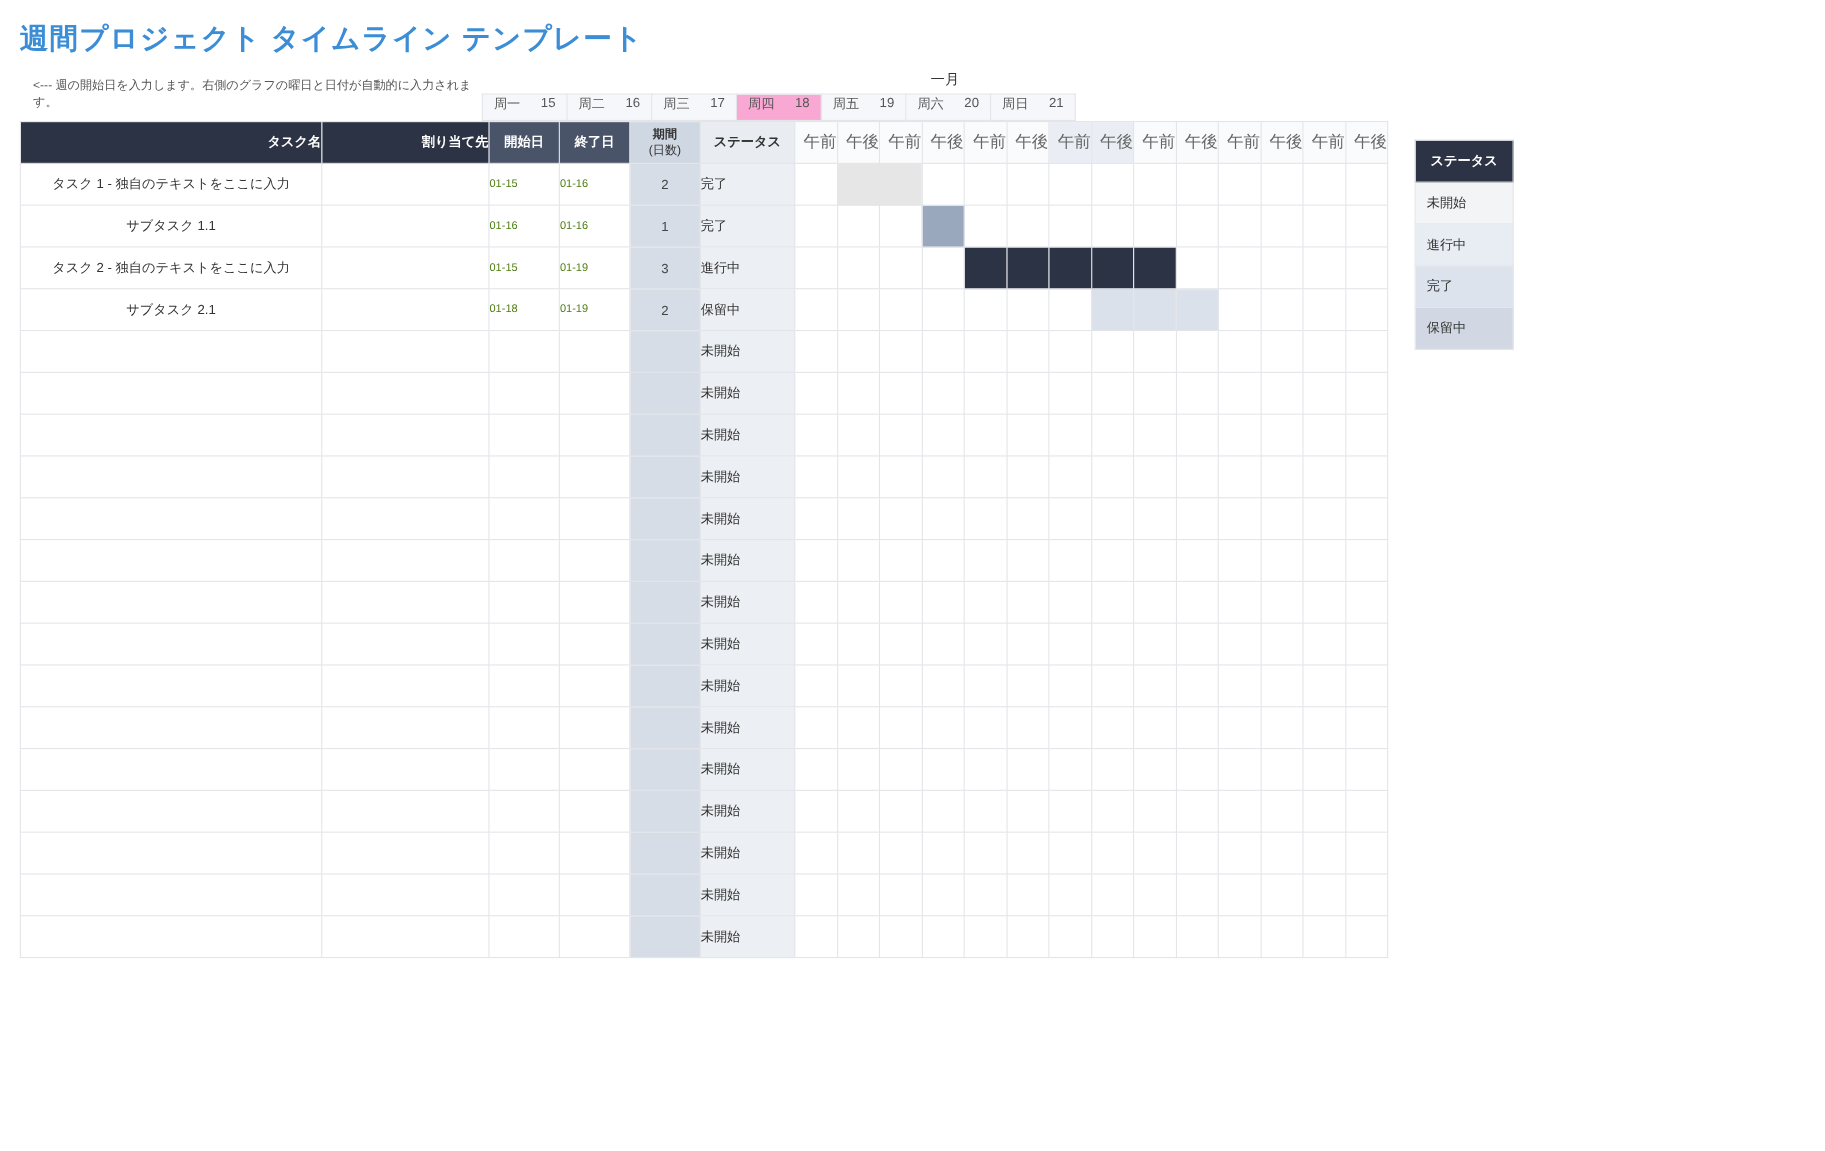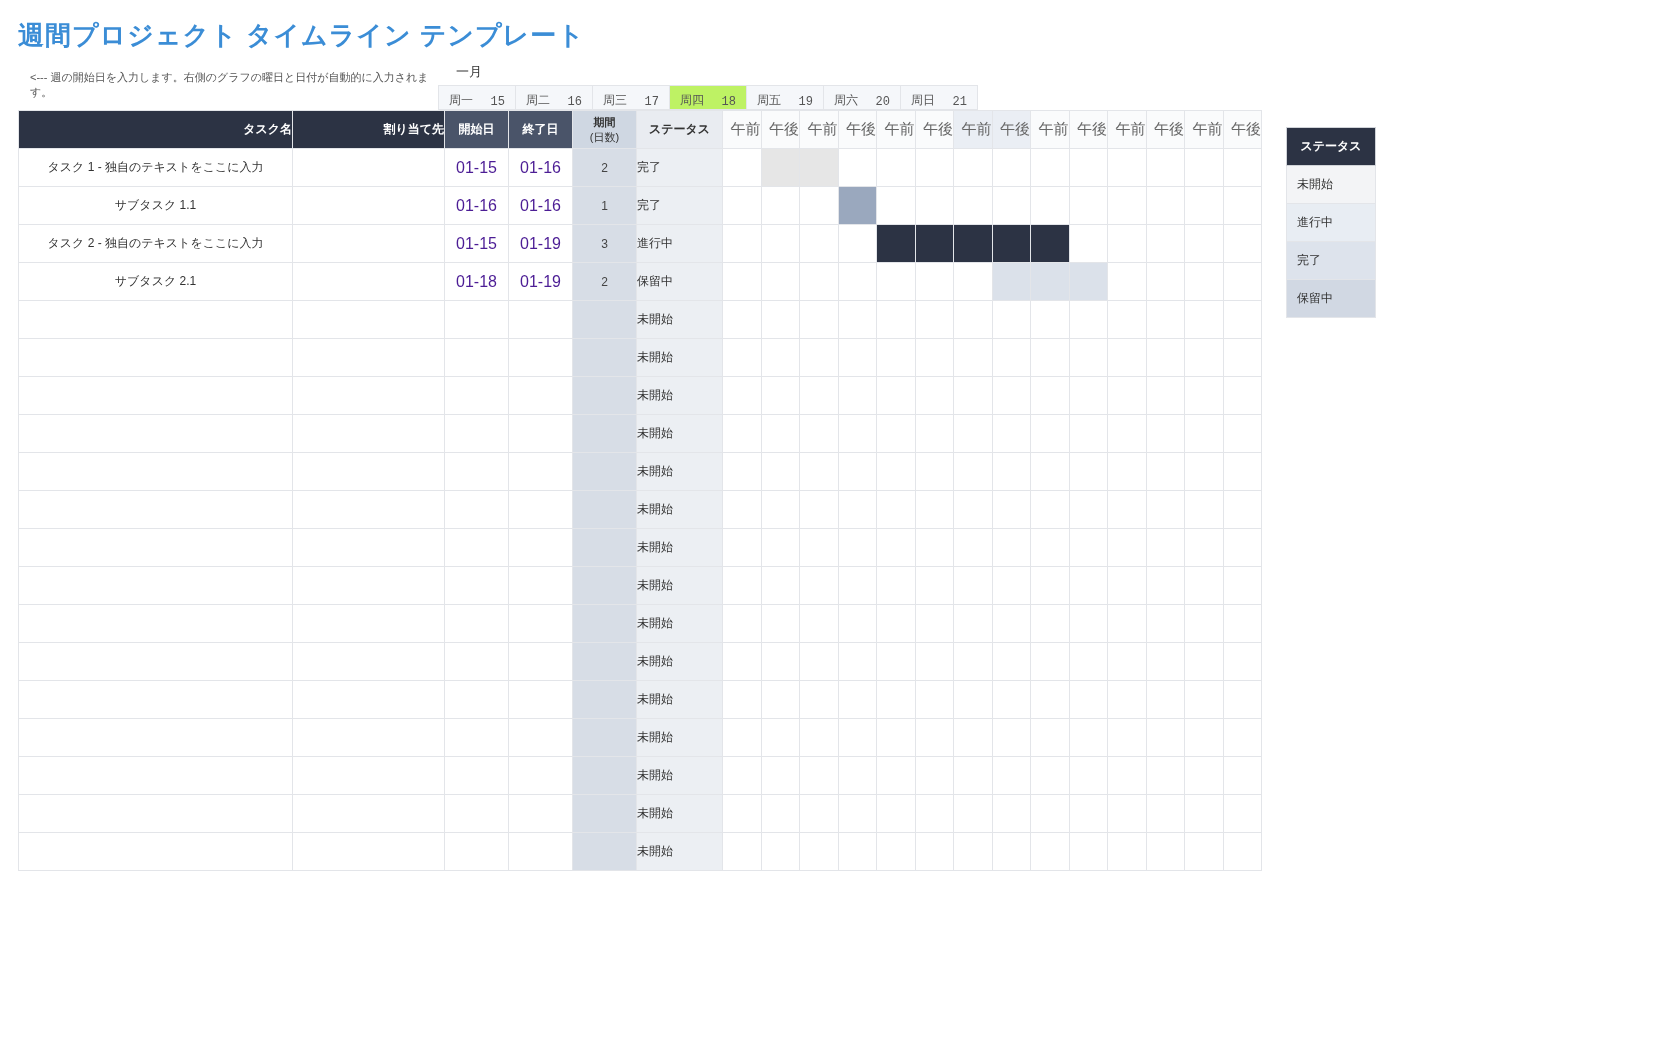--- a/index.html
+++ b/index.html
@@ -44,20 +44,21 @@
     flex: 0 0 420px;
     font-size: 11px;
     color: #555;
     padding: 0 0 10px 12px;
   }
   .month-label {
     font-size: 13px;
     color: #333;
     margin-left: 18px;
     margin-bottom: 4px;
+    text-align: center;
   }
   .layout {
     display: flex;
     gap: 24px;
     align-items: flex-start;
   }
   .grid-wrap { width: 1244px; }
   table.grid {
     border-collapse: collapse;
     table-layout: fixed;
@@ -115,38 +116,37 @@
     background: #f5f7fa;
     font-size: 12px;
     color: #555;
     text-align: left;
     height: 24px;
   }
   tr.day-row td .day-box {
     display: flex;
     justify-content: space-between;
     padding: 0 10px;
-    align-items: flex-end;
+    align-items: flex-start;
     height: 100%;
-    font-family: Liberation Mono, monospace;
-  }
-  tr.day-row td.thu { background: #bef264; }
+  }
+  tr.day-row td.thu { background: #f9a8d4; }
 
   tr.ampm-row td {
     background: #fafbfc;
     font-size: 15px;
     color: #666;
     text-align: right;
     height: 38px;
   }
   tr.ampm-row td.thu { background: #eaeef4; }
 
   td.task { text-align: center; padding-left: 10px; font-size: 12px; color: #333; }
   td.assign { text-align: left; padding-left: 10px; font-size: 12px; color: #333; }
-  td.date { text-align: center; font-size: 16px; color: #4c1d95; }
+  td.date { font-size: 10px; color: #4d7c0f; }
   td.dur  { background: #d7dde6; text-align: center; font-size: 12px; color: #444; }
   td.statcell { background: #eceff3; text-align: left; padding-left: 10px; font-size: 12px; color: #333; }
 
   td.gantt { background: #fff; }
   td.gantt.fill-light { background: #e6e6e6; }
   td.gantt.fill-steel { background: #9aa8be; }
   td.gantt.fill-dark  { background: #2c3344; }
   td.gantt.fill-pale  { background: #dbe1ea; }
 
   

